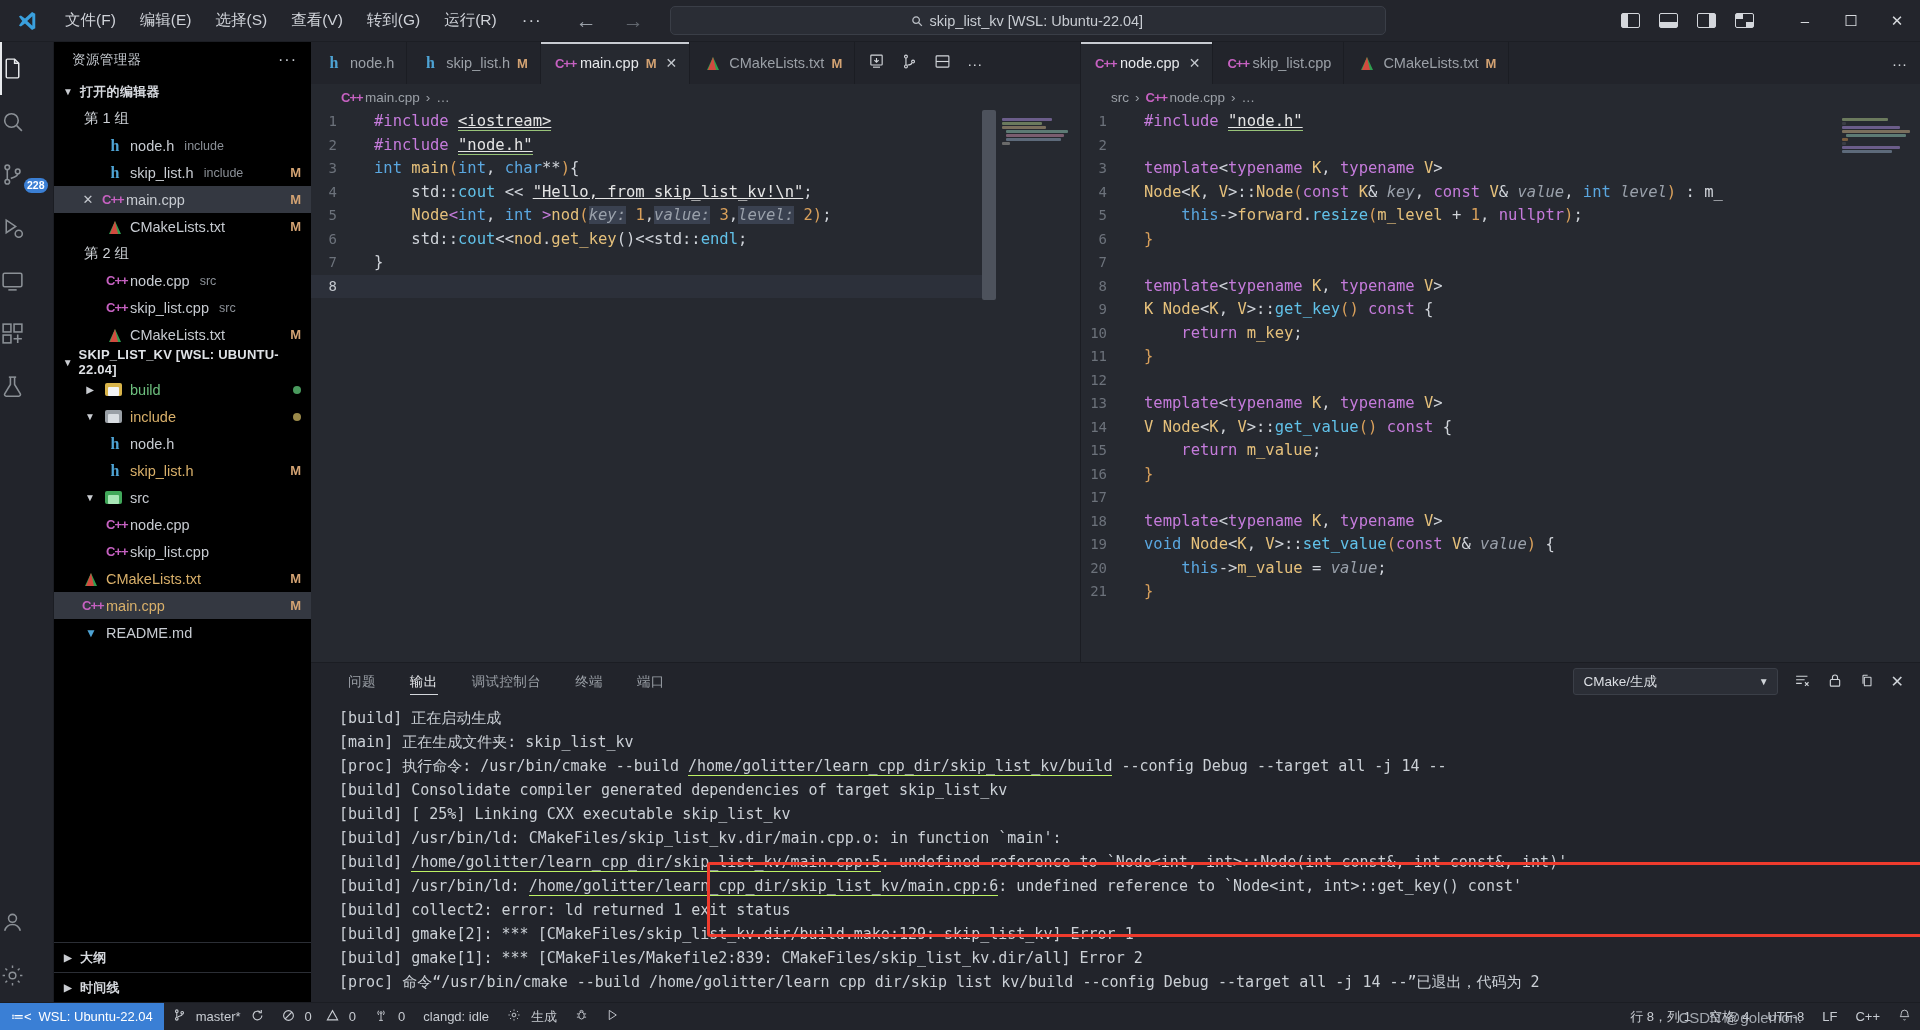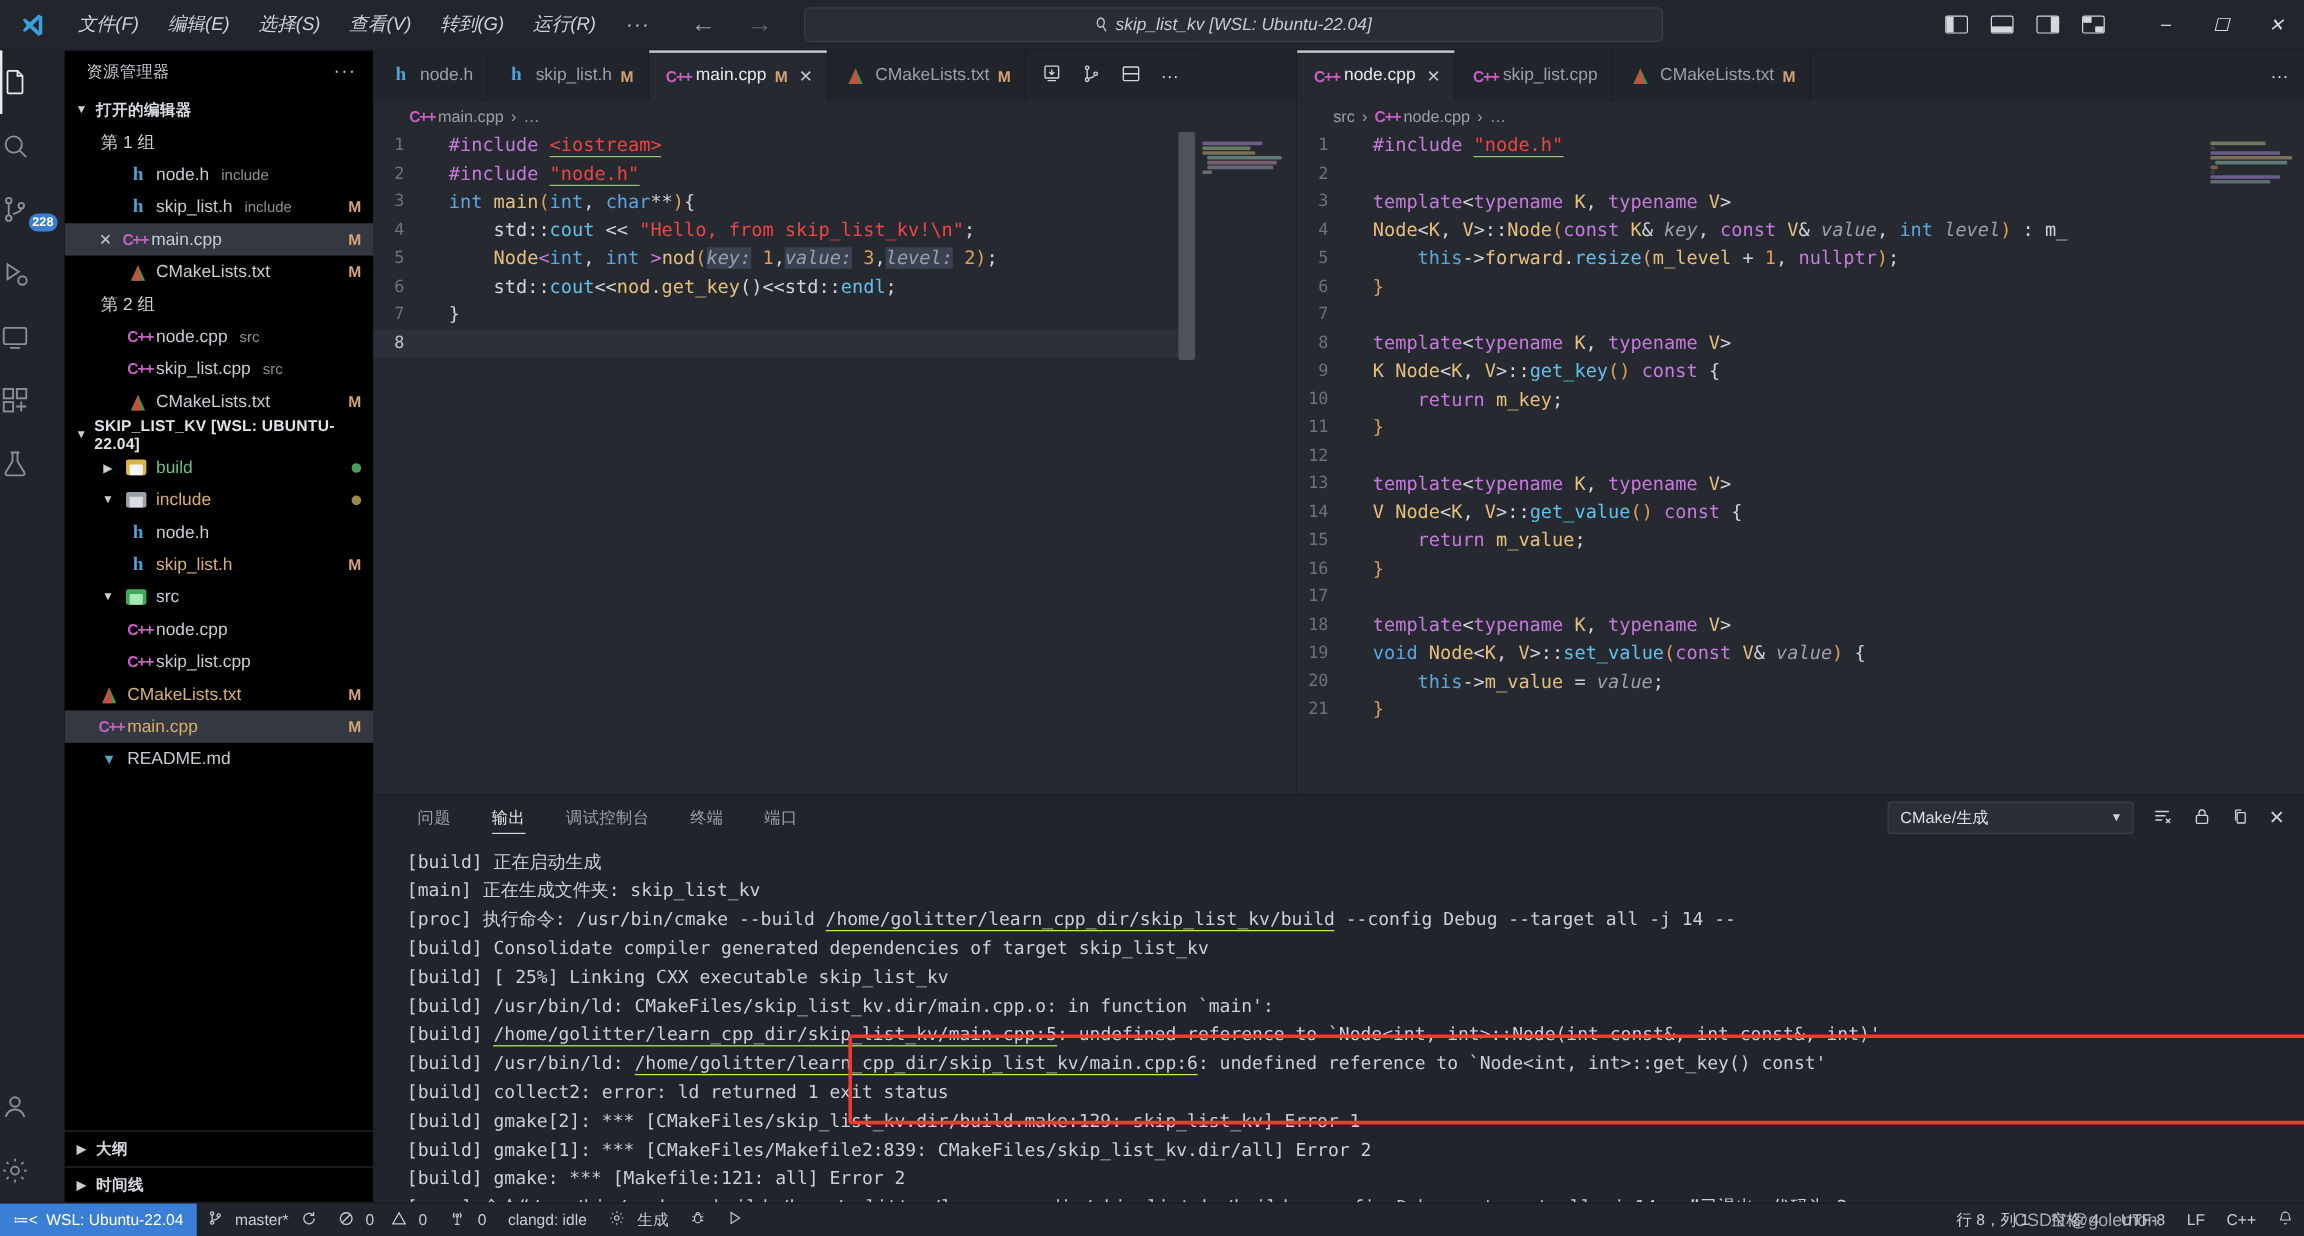--- a/index.html
+++ b/index.html
@@ -8,21 +8,21 @@
     font-family: "Liberation Sans", sans-serif;
     color:#cccccc;
     font-size:13px;
     -webkit-font-smoothing: antialiased;
   }
   .app { width:1920px; height:1030px; display:flex; flex-direction:column; background:#22242b; }
 
   
   .titlebar {
     height:42px; min-height:42px; background:#23252c; display:flex; align-items:center;
-    border-bottom:1px solid #1c1e24; position:relative;font-style:italic;
+    border-bottom:1px solid #1c1e24; position:relative;
   }
   .vscode-logo { width:54px; display:flex; align-items:center; justify-content:center; }
   .vscode-logo svg { width:22px; height:22px; }
   .menu { display:flex; align-items:center; gap:2px; }
   .menu-item { padding:5px 11px; font-size:15.5px; color:#cfd2d8; white-space:nowrap; border-radius:3px; }
   .menu-dots { padding:2px 12px; color:#cfd2d8; font-size:17px; letter-spacing:1px; }
   .nav-arrows { display:flex; align-items:center; gap:26px; margin-left:22px; color:#9aa0a8; font-size:21px; }
   .nav-arrows span { cursor:default; }
   .nav-arrows .dim { color:#61666e; }
   .searchbox {
@@ -144,21 +144,21 @@
   .ln.cur { color:#c3c7cd; }
   .gutter-mod { width:3px; min-width:3px; background:transparent; }
   .gutter-mod.green { background:#3aa655; }
   .gutter-mod.dirty { background:repeating-linear-gradient(45deg,#5c5533 0 2px,transparent 2px 4px); }
   .ctext { padding-left:14px; }
   .cur-line { background:#2c303a; }
   .sel-hl { background:#3a4150; }
   
   .k  { color:#c57bdb; }          
   .k2 { color:#5aa7e0; }          
-  .str{ color:#ef4444; }          
+  .str{ color:#e5e5e5;text-decoration:underline; }          
   .num{ color:#d9a05b; }          
   .fn { color:#61c1e8; }          
   .ty { color:#e5c07b; }          
   .op { color:#d0d4da; }
   .param { color:#9aa1ab; font-style:italic; }
   .inc-underline { border-bottom:1px solid #98c379; }
   .minimap {
     position:absolute; right:0; top:0; bottom:0; width:84px; background:#262930; overflow:hidden;
   }
   .mm-text { position:absolute; top:8px; left:6px; width:70px; }
@@ -632,21 +632,20 @@
           <div class="oline">[main] 正在生成文件夹: skip_list_kv</div>
           <div class="oline">[proc] 执行命令: /usr/bin/cmake --build <span class="u">/home/golitter/learn_cpp_dir/skip_list_kv/build</span> --config Debug --target all -j 14 --</div>
           <div class="oline">[build] Consolidate compiler generated dependencies of target skip_list_kv</div>
           <div class="oline">[build] [ 25%] Linking CXX executable skip_list_kv</div>
           <div class="oline">[build] /usr/bin/ld: CMakeFiles/skip_list_kv.dir/main.cpp.o: in function `main':</div>
           <div class="oline">[build] <span class="u">/home/golitter/learn_cpp_dir/skip_list_kv/main.cpp:5</span>: undefined reference to `Node&lt;int, int&gt;::Node(int const&amp;, int const&amp;, int)'</div>
           <div class="oline">[build] /usr/bin/ld: <span class="u">/home/golitter/learn_cpp_dir/skip_list_kv/main.cpp:6</span>: undefined reference to `Node&lt;int, int&gt;::get_key() const'</div>
           <div class="oline">[build] collect2: error: ld returned 1 exit status</div>
           <div class="oline">[build] gmake[2]: *** [CMakeFiles/skip_list_kv.dir/build.make:129: skip_list_kv] Error 1</div>
           <div class="oline">[build] gmake[1]: *** [CMakeFiles/Makefile2:839: CMakeFiles/skip_list_kv.dir/all] Error 2</div>
-          <div class="oline">[build] gmake: *** [Makefile:121: all] Error 2</div>
           <div class="oline">[proc] 命令“/usr/bin/cmake --build /home/golitter/learn cpp dir/skip list kv/build --config Debug --target all -j 14 --”已退出，代码为 2</div>
           <div class="errbox" style="left:396px; top:162px; width:1352px; height:75px;"></div>
         </div>
       </div>
     </div>
   </div>
 
   <div class="statusbar relative">
     <div class="st-remote">
       <span>≔&lt;</span>

